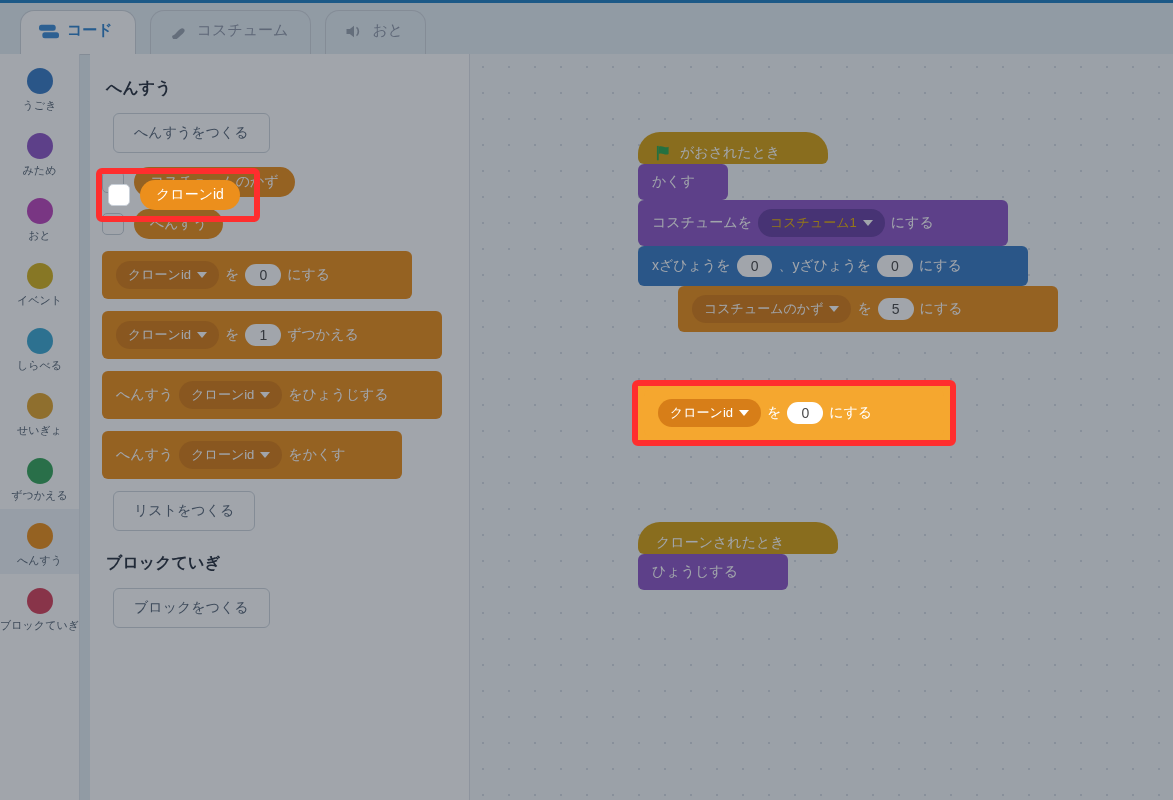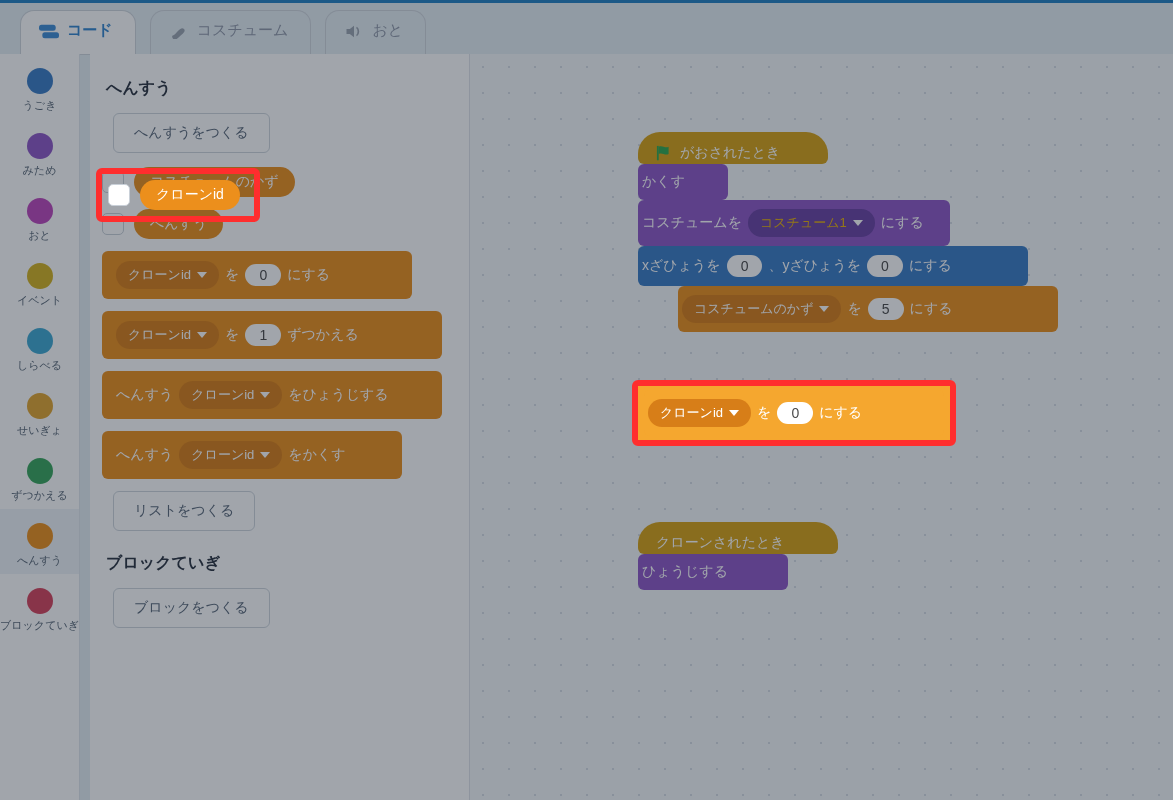--- a/index.html
+++ b/index.html
@@ -42,21 +42,21 @@
   .workspace{position:absolute;left:470px;top:54px;right:0;bottom:0;
     background-color:#f5f8fb;
     background-image:radial-gradient(#d6dde5 1px,transparent 1px);
     background-size:26px 26px;
   }
   .stack{position:absolute;}
   .flag{display:inline-block;width:18px;height:16px;}
   .flag svg{display:block;}
   
   .hat{border-radius:22px 22px 6px 6px;padding:12px 18px 2px;}
-  .small{padding:9px 4px;text-align:right;}
+  .small{padding:9px 14px;text-align:right;}
   
   .dim{position:absolute;inset:0;background:rgba(20,30,45,0.40);pointer-events:none;}
   
   .on-top{z-index:5;position:relative;}
   .ws-highlight{border:6px solid #ff2e2e;border-radius:6px;z-index:6;}
 </style>
 </head>
 <body>
 
 <div id="topbar"></div>
@@ -195,21 +195,21 @@
         <svg viewBox="0 0 20 18">
             <path d="M2 1v16" stroke="#2fa84f" stroke-width="2"></path>
             <path d="M3 2c4-2 7 2 11 0v8c-4 2-7-2-11 0z" fill="#2fa84f"></path>
           </svg>
       </span>
       <span>がおされたとき</span>
     </div>
     <div class="block bPurple small" style="width:90px;margin-top:-12px">
         <span>かくす</span>
       </div>
-    <div class="block bPurple small" style="width:312px;margin-top:-12px">
+    <div class="block bPurple small" style="width:370px;margin-top:-12px">
       <span>コスチュームを</span>
       <span class="dropdownpillP">
           <span>コスチューム1</span>
           <span class="caret"></span>
         </span>
       <span>にする</span>
     </div>
     <div class="block bBlue small" style="width:390px;margin-top:-12px">
       <span>xざひょうを</span>
       <span class="pill">0</span>

